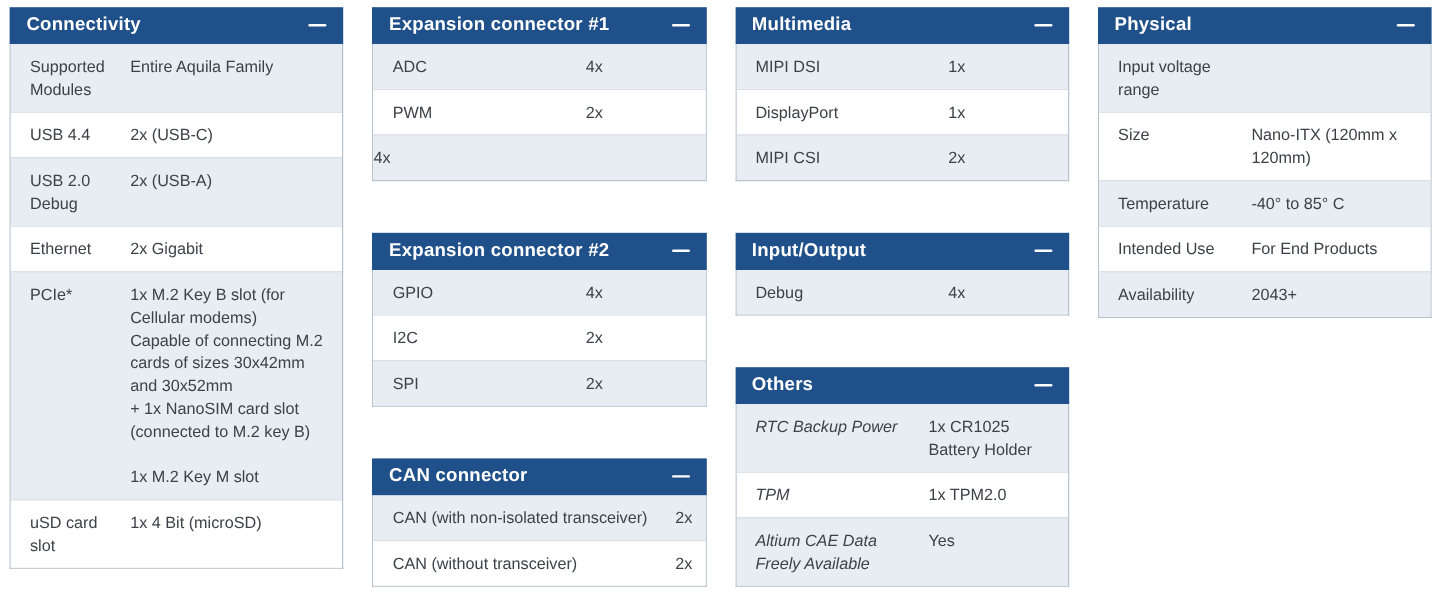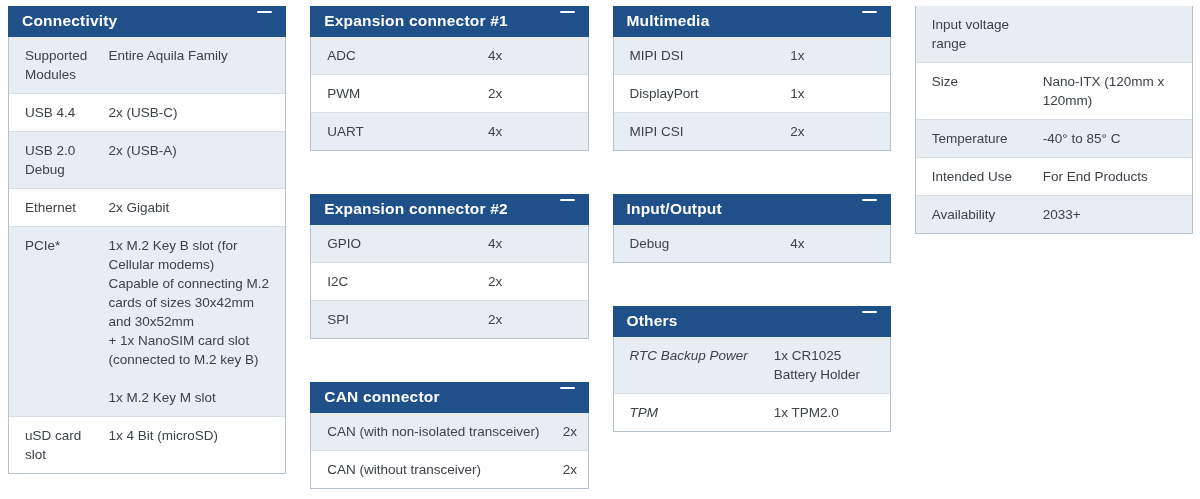--- a/index.html
+++ b/index.html
@@ -27,20 +27,21 @@
     align-items:flex-start;
   }
   .col{flex:1 1 0; min-width:0;}
   .spec-table{margin-bottom:43px;}
   .spec-table:last-child{margin-bottom:0;}
   .spec-header{
     background:var(--header-bg);
     color:var(--header-text);
     display:flex;
     justify-content:space-between;
+    align-items:center;
     padding:5px 14px 6px 14px;
     height:31px;
     cursor:pointer;
   }
   .spec-title{
     font-size:15.5px;
     font-weight:bold;
     letter-spacing:.2px;
     line-height:20px;
     white-space:nowrap;
@@ -132,21 +133,20 @@
         <div class="spec-body">
           <div class="row">
             <div class="cell cell-label">ADC</div>
             <div class="cell cell-value">4x</div>
           </div>
           <div class="row">
             <div class="cell cell-label">PWM</div>
             <div class="cell cell-value">2x</div>
           </div>
           <div class="row">
-            <div class="cell cell-label">UART</div>
             <div class="cell cell-value">4x</div>
           </div>
         </div>
       </section>
       <section class="spec-table t-expansion2">
         <div class="spec-header">
           <span class="spec-title">Expansion connector #2</span>
           <span class="minus"></span>
         </div>
         <div class="spec-body">
@@ -221,41 +221,49 @@
         </div>
         <div class="spec-body">
           <div class="row">
             <div class="cell cell-label">RTC Backup Power</div>
             <div class="cell cell-value">1x CR1025 Battery Holder</div>
           </div>
           <div class="row">
             <div class="cell cell-label">TPM</div>
             <div class="cell cell-value">1x TPM2.0</div>
           </div>
+          <div class="row">
+            <div class="cell cell-label">Altium CAE Data Freely Available</div>
+            <div class="cell cell-value">Yes</div>
+          </div>
         </div>
       </section>
     </div>
     <div class="col">
       <section class="spec-table t-physical">
+        <div class="spec-header">
+          <span class="spec-title">Physical</span>
+          <span class="minus"></span>
+        </div>
         <div class="spec-body">
           <div class="row">
             <div class="cell cell-label">Input voltage range</div>
           </div>
           <div class="row">
             <div class="cell cell-label">Size</div>
             <div class="cell cell-value">Nano-ITX (120mm x 120mm)</div>
           </div>
           <div class="row">
             <div class="cell cell-label">Temperature</div>
             <div class="cell cell-value">-40° to 85° C</div>
           </div>
           <div class="row">
             <div class="cell cell-label">Intended Use</div>
             <div class="cell cell-value">For End Products</div>
           </div>
           <div class="row">
             <div class="cell cell-label">Availability</div>
-            <div class="cell cell-value">2033+</div>
+            <div class="cell cell-value">2043+</div>
           </div>
         </div>
       </section>
     </div>
   </div>
 
 </body></html>

